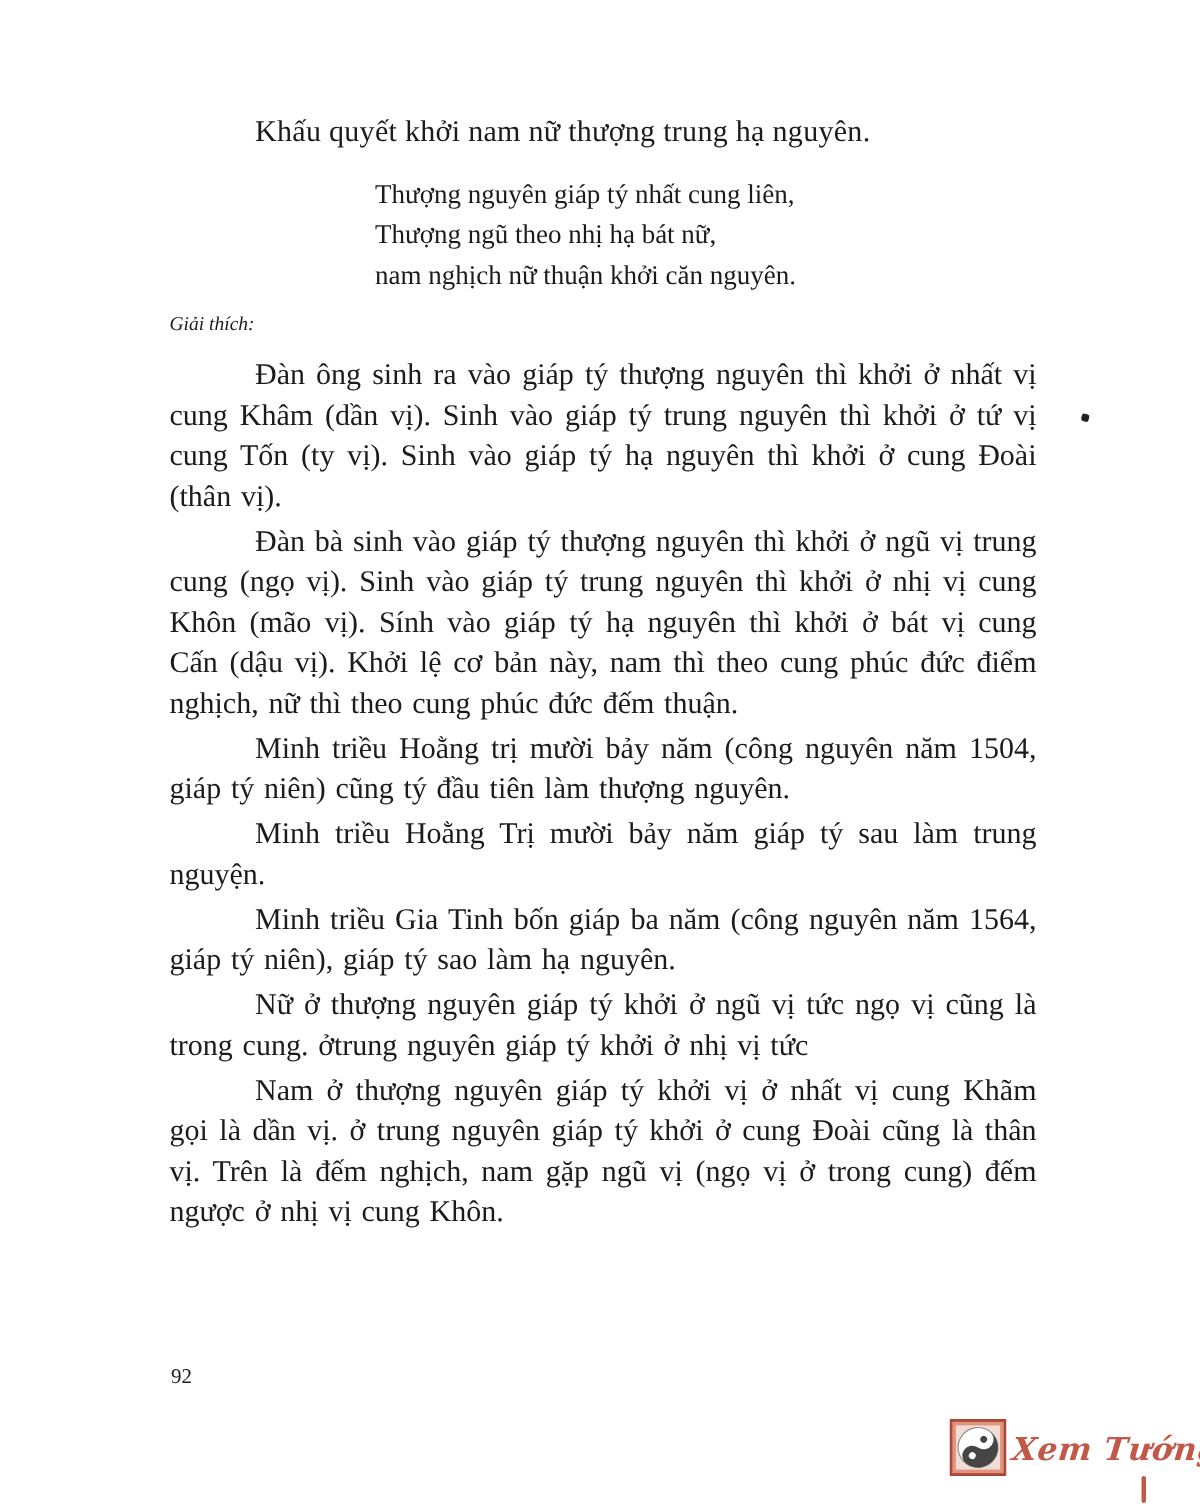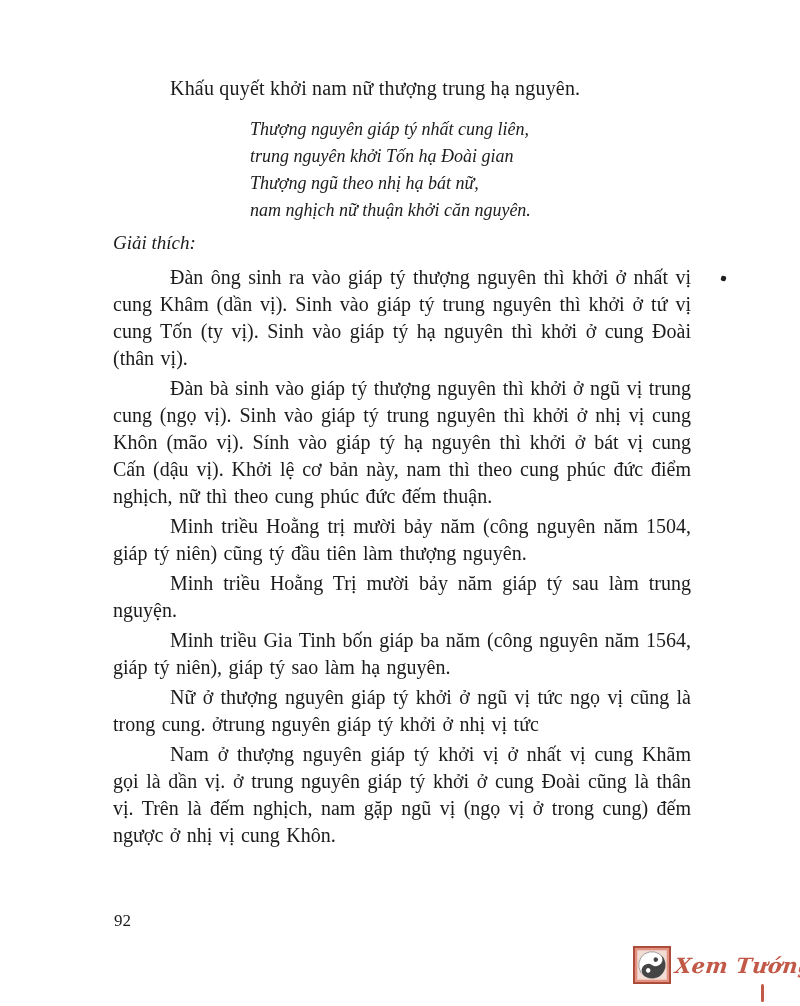--- a/index.html
+++ b/index.html
@@ -25,40 +25,40 @@
     text-indent: 57px;
     margin: 0 0 16px 0;
     letter-spacing: 0.2px;
     white-space: nowrap;
   }
   .verse {
     margin: 0 0 0 137px;
     font-size: 18px;
     line-height: 27px;
   }
-  .verse-line { white-space: nowrap; font-style: italic; }
+  .verse-line { white-space: nowrap; }
   .section-label {
     font-style: italic;
-    font-size: 19px;
+    font-size: 13px;
     line-height: 26px;
     margin: 6px 0 8px 0;
   }
   .body-para {
     margin: 0 0 3px 0;
     font-size: 20px;
     line-height: 27px;
     text-align: justify;
     text-indent: 57px;
     word-spacing: 1.5px;
   }
   .page-number {
     position: absolute;
     left: 114px;
     top: 911px;
-    font-size: 17px;
+    font-size: 14px;
   }
   .speck {
     position: absolute;
     left: 721px;
     top: 276px;
     width: 5px;
     height: 5px;
     background: #1f1f1f;
     border-radius: 1.5px;
     transform: rotate(15deg);
@@ -94,21 +94,20 @@
 <body>
 
 <div class="page">
 
   <div class="column">
 
     <div class="heading">Khấu quyết khởi nam nữ thượng trung hạ nguyên.</div>
 
     <div class="verse">
       <div class="verse-line">Thượng nguyên giáp tý nhất cung liên,</div>
-      <div class="verse-line">trung nguyên khởi Tốn hạ Đoài gian</div>
       <div class="verse-line">Thượng ngũ theo nhị hạ bát nữ,</div>
       <div class="verse-line">nam nghịch nữ thuận khởi căn nguyên.</div>
     </div>
 
     <div class="section-label">Giải thích:</div>
 
     <p class="body-para">Đàn ông sinh ra vào giáp tý thượng nguyên thì khởi ở nhất vị cung Khâm (dần vị). Sinh vào giáp tý trung nguyên thì khởi ở tứ vị cung Tốn (ty vị). Sinh vào giáp tý hạ nguyên thì khởi ở cung Đoài (thân vị).</p>
     <p class="body-para">Đàn bà sinh vào giáp tý thượng nguyên thì khởi ở ngũ vị trung cung (ngọ vị). Sinh vào giáp tý trung nguyên thì khởi ở nhị vị cung Khôn (mão vị). Sính vào giáp tý hạ nguyên thì khởi ở bát vị cung Cấn (dậu vị). Khởi lệ cơ bản này, nam thì theo cung phúc đức điểm nghịch, nữ thì theo cung phúc đức đếm thuận.</p>
     <p class="body-para">Minh triều Hoằng trị mười bảy năm (công nguyên năm 1504, giáp tý niên) cũng tý đầu tiên làm thượng nguyên.</p>
     <p class="body-para">Minh triều Hoằng Trị mười bảy năm giáp tý sau làm trung nguyện.</p>

